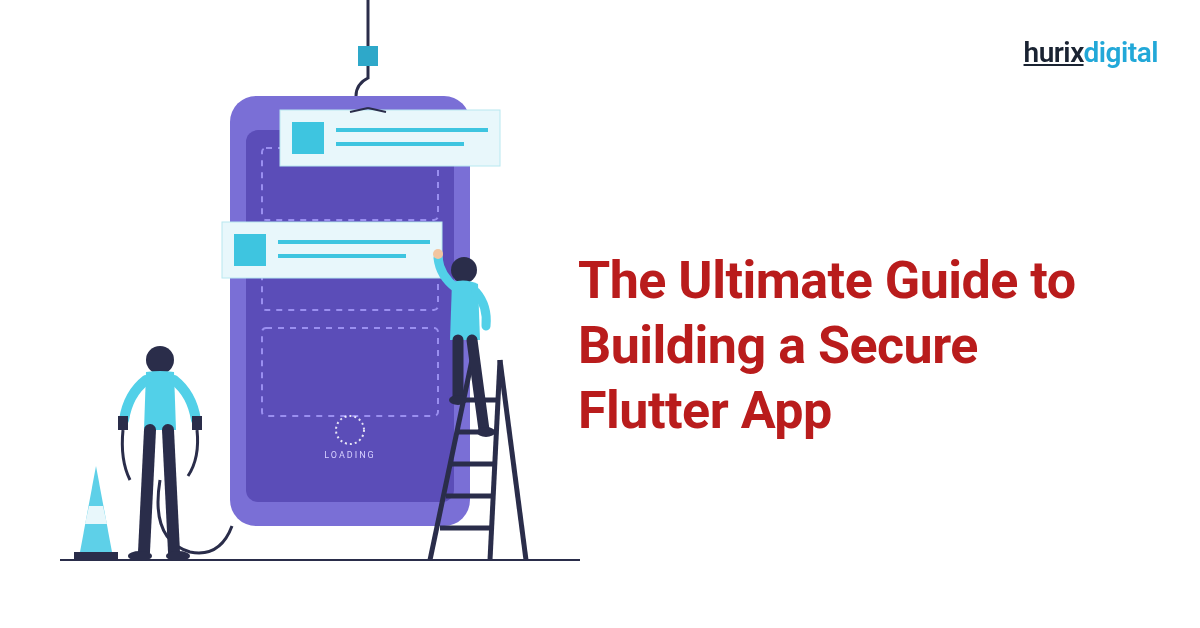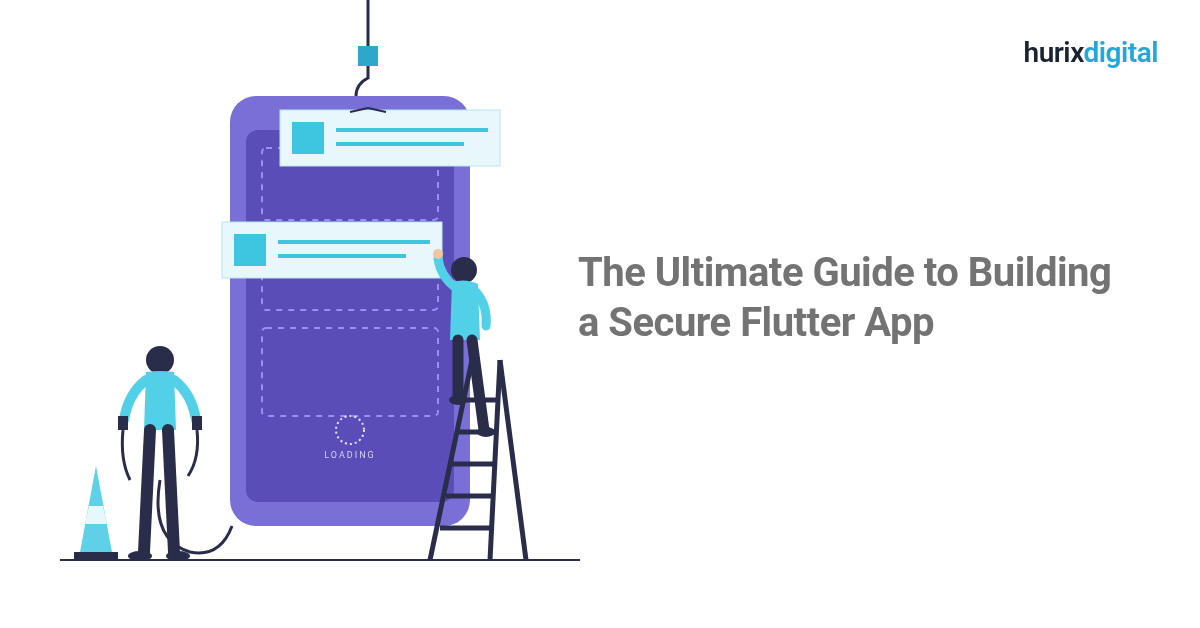--- a/index.html
+++ b/index.html
@@ -12,31 +12,31 @@
     overflow: hidden;
   }
   .logo {
     position: absolute;
     top: 36px;
     right: 42px;
     font-size: 28px;
     font-weight: 600;
     letter-spacing: -0.5px;
   }
-  .logo .part1 { color: #1a2332; }
+  .logo .part1 { color: #1a2332; text-decoration: underline; }
   .logo .part2 { color: #22a8d8; text-align: right; }
   .headline {
     position: absolute;
     left: 578px;
     top: 248px;
     width: 540px;
-    font-size: 40px;
+    font-size: 52px;
     line-height: 1.25;
     font-weight: 700;
-    color: #737373;
+    color: #b91c1c;
     letter-spacing: -0.5px;
   }
   .illustration {
     position: absolute;
     left: 60px;
     top: 0;
     width: 520px;
     height: 596px;
   }
 </style>

